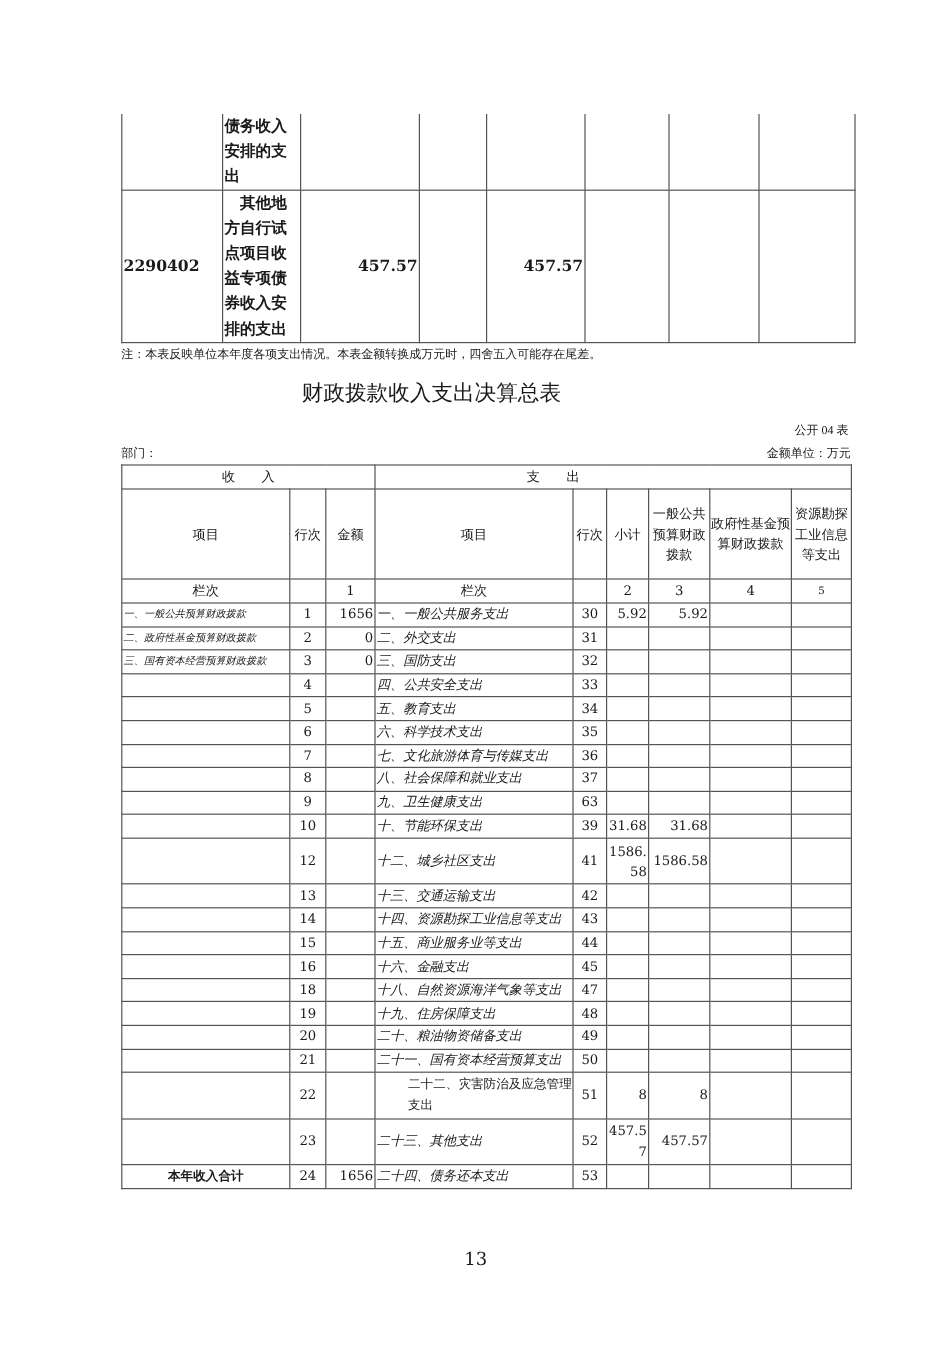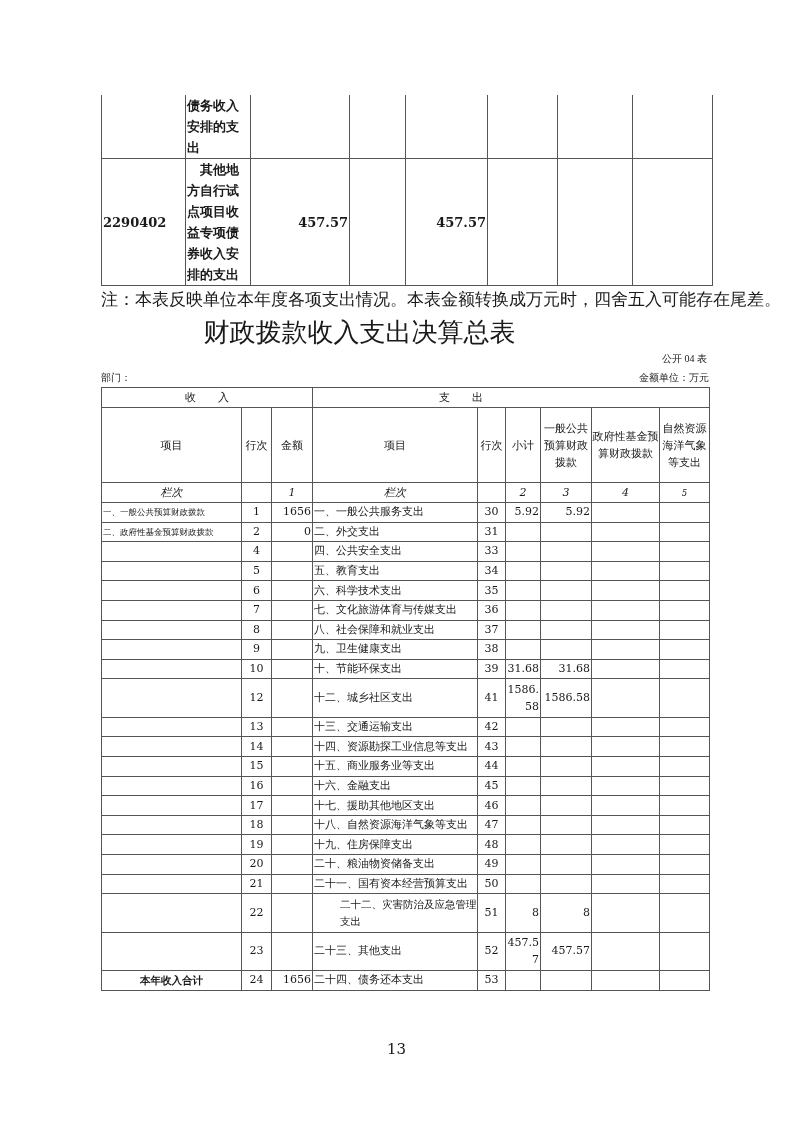--- a/index.html
+++ b/index.html
@@ -10,43 +10,43 @@
 
   
   #top-table { left: 101px; top: 95px; width: 611px; font-weight: bold; }
   #top-table td { font-size: 13px; line-height: 21px; }
   #top-table tr.r1 td { border-top: none; }
   #top-table .wrap { padding: 0 1px; word-break: break-all; }
   #top-table .num { text-align: right; padding-right: 1px; }
   #top-table .code { text-align: left; padding-left: 1px; }
   #top-table .indent { text-indent: 1em; margin-top: 12px; }
 
-  .note { position: absolute; left: 101px; top: 288px; font-size: 17px; white-space: nowrap; }
+  .note { position: absolute; left: 101px; top: 288px; font-size: 10px; white-space: nowrap; }
   .title { position: absolute; left: 0; width: 719px; top: 315px; text-align: center;
-           font-family: Liberation Sans, sans-serif; font-size: 26px; }
+           font-family: Liberation Sans, sans-serif; font-size: 18px; }
   .table-no { position: absolute; right: 86px; top: 352px; font-size: 10px; font-family: Liberation Serif, serif; }
   .dept { position: absolute; left: 101px; top: 371px; font-size: 10px; }
   .unit { position: absolute; right: 84px; top: 371px; font-size: 10px; }
 
   
   #main-table { left: 101px; top: 387px; width: 608px; }
   #main-table td { font-size: 11px; line-height: 14px; }
   #main-table tr.h1 td { height: 19px; }
   #main-table tr.h2 td { height: 74px; }
-  #main-table tr.h3 td { height: 19px; font-style: italic; }
+  #main-table tr.h3 td { height: 19px; }
   #main-table tr.d td { height: 18.6px; }
   #main-table tr.d.tall td { height: 37.5px; }
   #main-table .c { text-align: center; }
   #main-table .r { text-align: right; padding-right: 1px; }
   #main-table .l { text-align: left; padding-left: 1px; }
   #main-table .small { font-size: 8.5px; }
   #main-table .hdr { font-size: 11px; line-height: 17px; }
   #main-table .bold { font-family: "DejaVu Sans", "Liberation Sans", sans-serif; font-weight: bold; font-size: 10.5px; }
   #main-table .numwrap { word-break: break-all; text-align: right; padding-right: 1px; line-height: 17px; }
-  #main-table .tx { white-space: nowrap; }
+  #main-table .tx { white-space: nowrap; font-style: italic; }
   #main-table .txwrap { word-break: break-all; line-height: 17px; }
   .page-num { position: absolute; left: 0; width: 793px; top: 1040px; text-align: center;
               font-family: "DejaVu Serif", "Liberation Serif", serif; font-size: 15px; }
 </style>
 </head>
 <body>
 
 <table id="top-table">
   <colgroup>
     <col style="width:84px">
@@ -107,21 +107,21 @@
   </tr>
   <tr class="h2">
     <td class="c hdr">项目</td>
     <td class="c hdr">行次</td>
     <td class="c hdr">金额</td>
     <td class="c hdr">项目</td>
     <td class="c hdr">行次</td>
     <td class="c hdr">小计</td>
     <td class="c hdr txwrap">一般公共预算财政拨款</td>
     <td class="c hdr txwrap">政府性基金预算财政拨款</td>
-    <td class="c hdr txwrap">自然资源海洋气象等支出</td>
+    <td class="c hdr txwrap">资源勘探工业信息等支出</td>
   </tr>
   <tr class="h3">
     <td class="c">栏次</td>
     <td class="c"></td>
     <td class="c">1</td>
     <td class="c">栏次</td>
     <td class="c"></td>
     <td class="c">2</td>
     <td class="c">3</td>
     <td class="c">4</td>
@@ -145,20 +145,31 @@
         <td class="c">2</td>
         <td class="r">0</td>
         <td class="l tx">二、外交支出</td>
         <td class="c">31</td>
         <td class="r"></td>
         <td class="r"></td>
         <td class="r"></td>
         <td class="r"></td>
       </tr>
       <tr class="d">
+        <td class="l small tx">三、国有资本经营预算财政拨款</td>
+        <td class="c">3</td>
+        <td class="r">0</td>
+        <td class="l tx">三、国防支出</td>
+        <td class="c">32</td>
+        <td class="r"></td>
+        <td class="r"></td>
+        <td class="r"></td>
+        <td class="r"></td>
+      </tr>
+      <tr class="d">
         <td class="l small tx"></td>
         <td class="c">4</td>
         <td class="r"></td>
         <td class="l tx">四、公共安全支出</td>
         <td class="c">33</td>
         <td class="r"></td>
         <td class="r"></td>
         <td class="r"></td>
         <td class="r"></td>
       </tr>
@@ -204,21 +215,21 @@
         <td class="r"></td>
         <td class="r"></td>
         <td class="r"></td>
         <td class="r"></td>
       </tr>
       <tr class="d">
         <td class="l small tx"></td>
         <td class="c">9</td>
         <td class="r"></td>
         <td class="l tx">九、卫生健康支出</td>
-        <td class="c">38</td>
+        <td class="c">63</td>
         <td class="r"></td>
         <td class="r"></td>
         <td class="r"></td>
         <td class="r"></td>
       </tr>
       <tr class="d">
         <td class="l small tx"></td>
         <td class="c">10</td>
         <td class="r"></td>
         <td class="l tx">十、节能环保支出</td>
@@ -271,31 +282,20 @@
         <td class="r"></td>
         <td class="r"></td>
         <td class="r"></td>
       </tr>
       <tr class="d">
         <td class="l small tx"></td>
         <td class="c">16</td>
         <td class="r"></td>
         <td class="l tx">十六、金融支出</td>
         <td class="c">45</td>
-        <td class="r"></td>
-        <td class="r"></td>
-        <td class="r"></td>
-        <td class="r"></td>
-      </tr>
-      <tr class="d">
-        <td class="l small tx"></td>
-        <td class="c">17</td>
-        <td class="r"></td>
-        <td class="l tx">十七、援助其他地区支出</td>
-        <td class="c">46</td>
         <td class="r"></td>
         <td class="r"></td>
         <td class="r"></td>
         <td class="r"></td>
       </tr>
       <tr class="d">
         <td class="l small tx"></td>
         <td class="c">18</td>
         <td class="r"></td>
         <td class="l tx">十八、自然资源海洋气象等支出</td>

